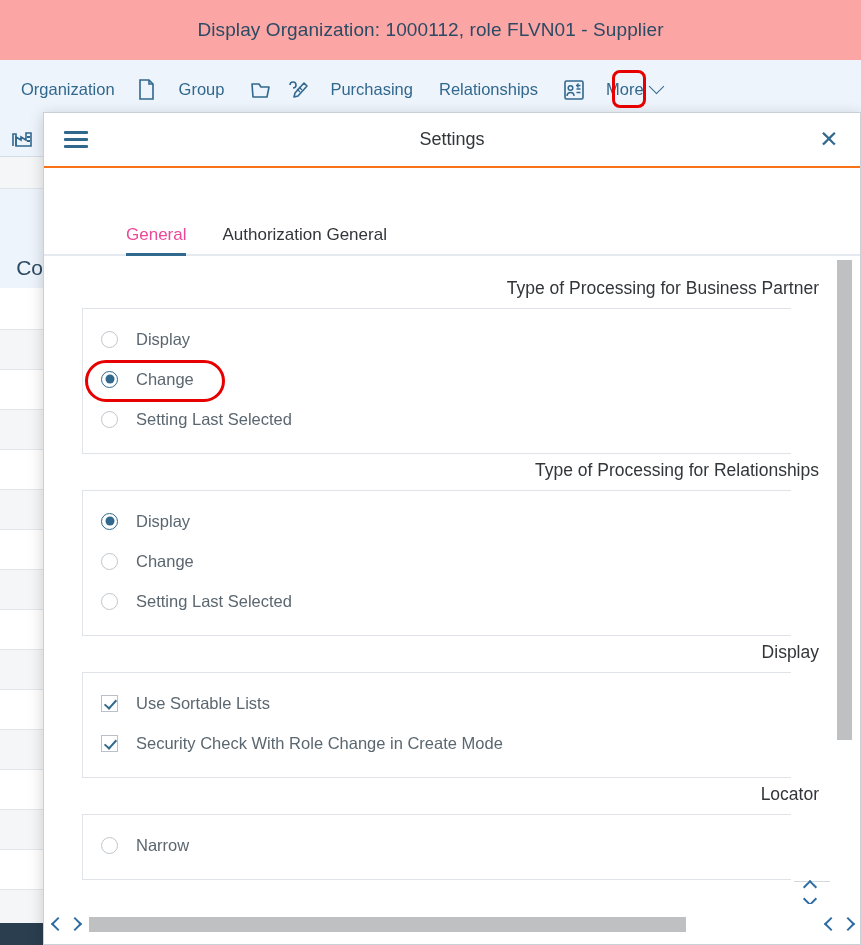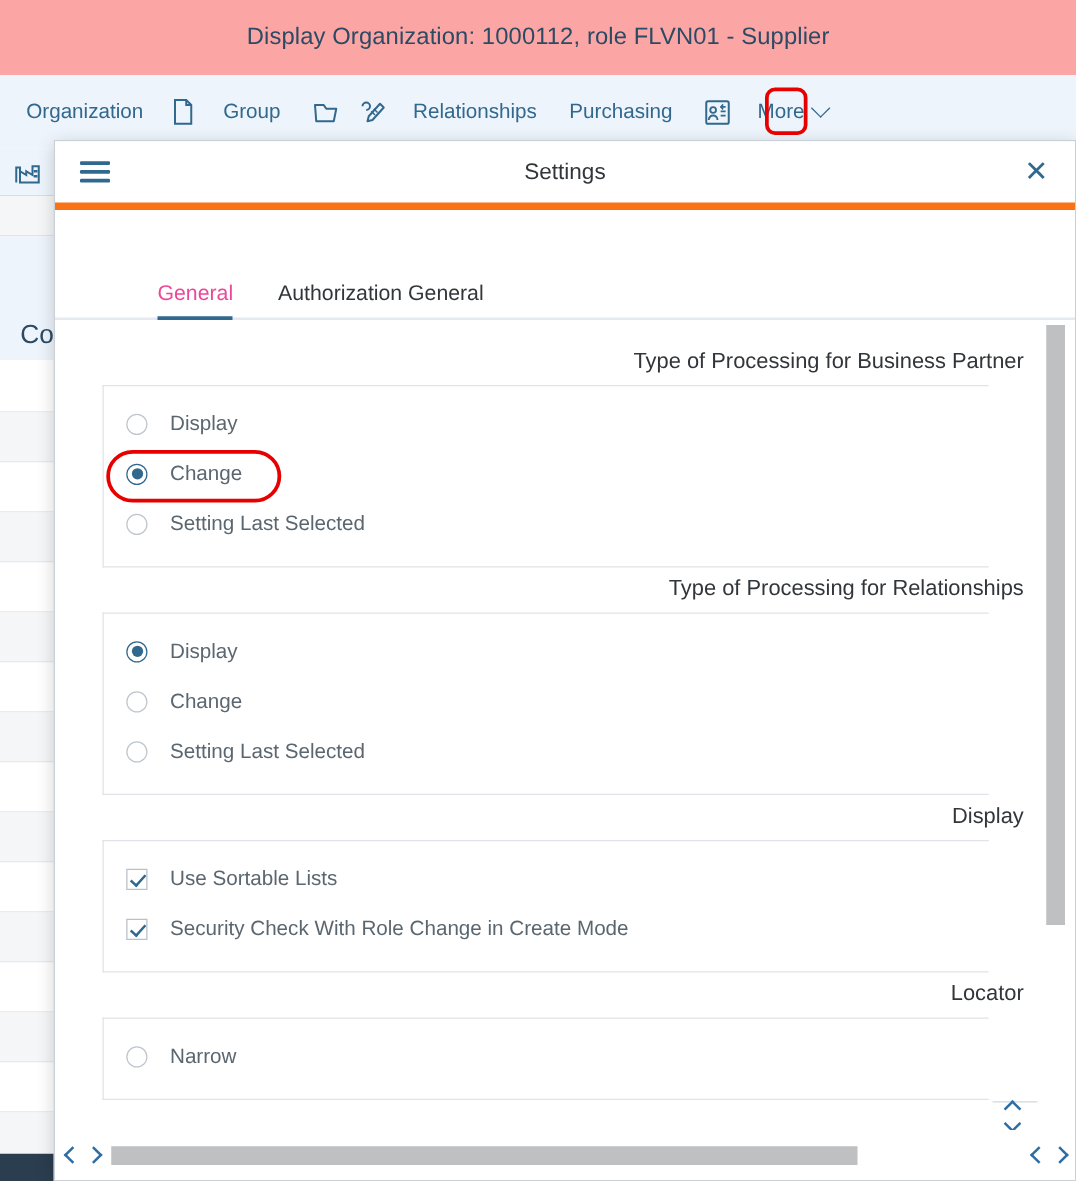--- a/index.html
+++ b/index.html
@@ -163,21 +163,21 @@
     height: 833px;
     background: #ffffff;
     border: 1px solid #c9d0d8;
     box-shadow: 0 3px 14px rgba(0,0,0,0.18);
     z-index: 20;
     overflow: hidden;
   }
   .dlg-header {
     position: relative;
     height: 55px;
-    border-bottom: 6px solid #f97316;
+    border-bottom: 2px solid #f97316;
     display: flex;
     align-items: center;
     background: #ffffff;
   }
   .dlg-hamburger {
     position: absolute;
     left: 18px; top: 50%;
     transform: translateY(-50%);
     width: 28px; height: 28px;
     display: flex; flex-direction: column;
@@ -502,25 +502,25 @@
       <span>
         <svg class="icon-svg" width="22" height="21" viewBox="0 0 22 21">
           <path d="M3 6a3 3 0 1 1 3 3" fill="none" stroke="#31688e" stroke-width="1.6"></path>
           <path d="M8 14L17 4l3 3-9 10-4 1z" fill="none" stroke="#31688e" stroke-width="1.6" stroke-linejoin="round"></path>
           <path d="M12 8l3 3M10 10l3 3" stroke="#31688e" stroke-width="1.2"></path>
         </svg>
       </span>
     </div>
 
     <div class="tb-item">
+      <span>Purchasing</span>
+    </div>
+
+    <div class="tb-item">
       <span>Relationships</span>
-    </div>
-
-    <div class="tb-item">
-      <span>Purchasing</span>
     </div>
 
     <div class="tb-gap"></div>
 
     <div class="tb-icon-btn">
       <span>
         <svg class="icon-svg" width="22" height="22" viewBox="0 0 22 22">
           <rect x="2" y="2" width="18" height="18" rx="1.5" fill="none" stroke="#31688e" stroke-width="1.6"></rect>
           <circle cx="7.5" cy="9" r="2.3" fill="none" stroke="#31688e" stroke-width="1.5"></circle>
           <path d="M4 17c0-2.2 1.6-3.6 3.5-3.6S11 14.8 11 17" fill="none" stroke="#31688e" stroke-width="1.5"></path>

